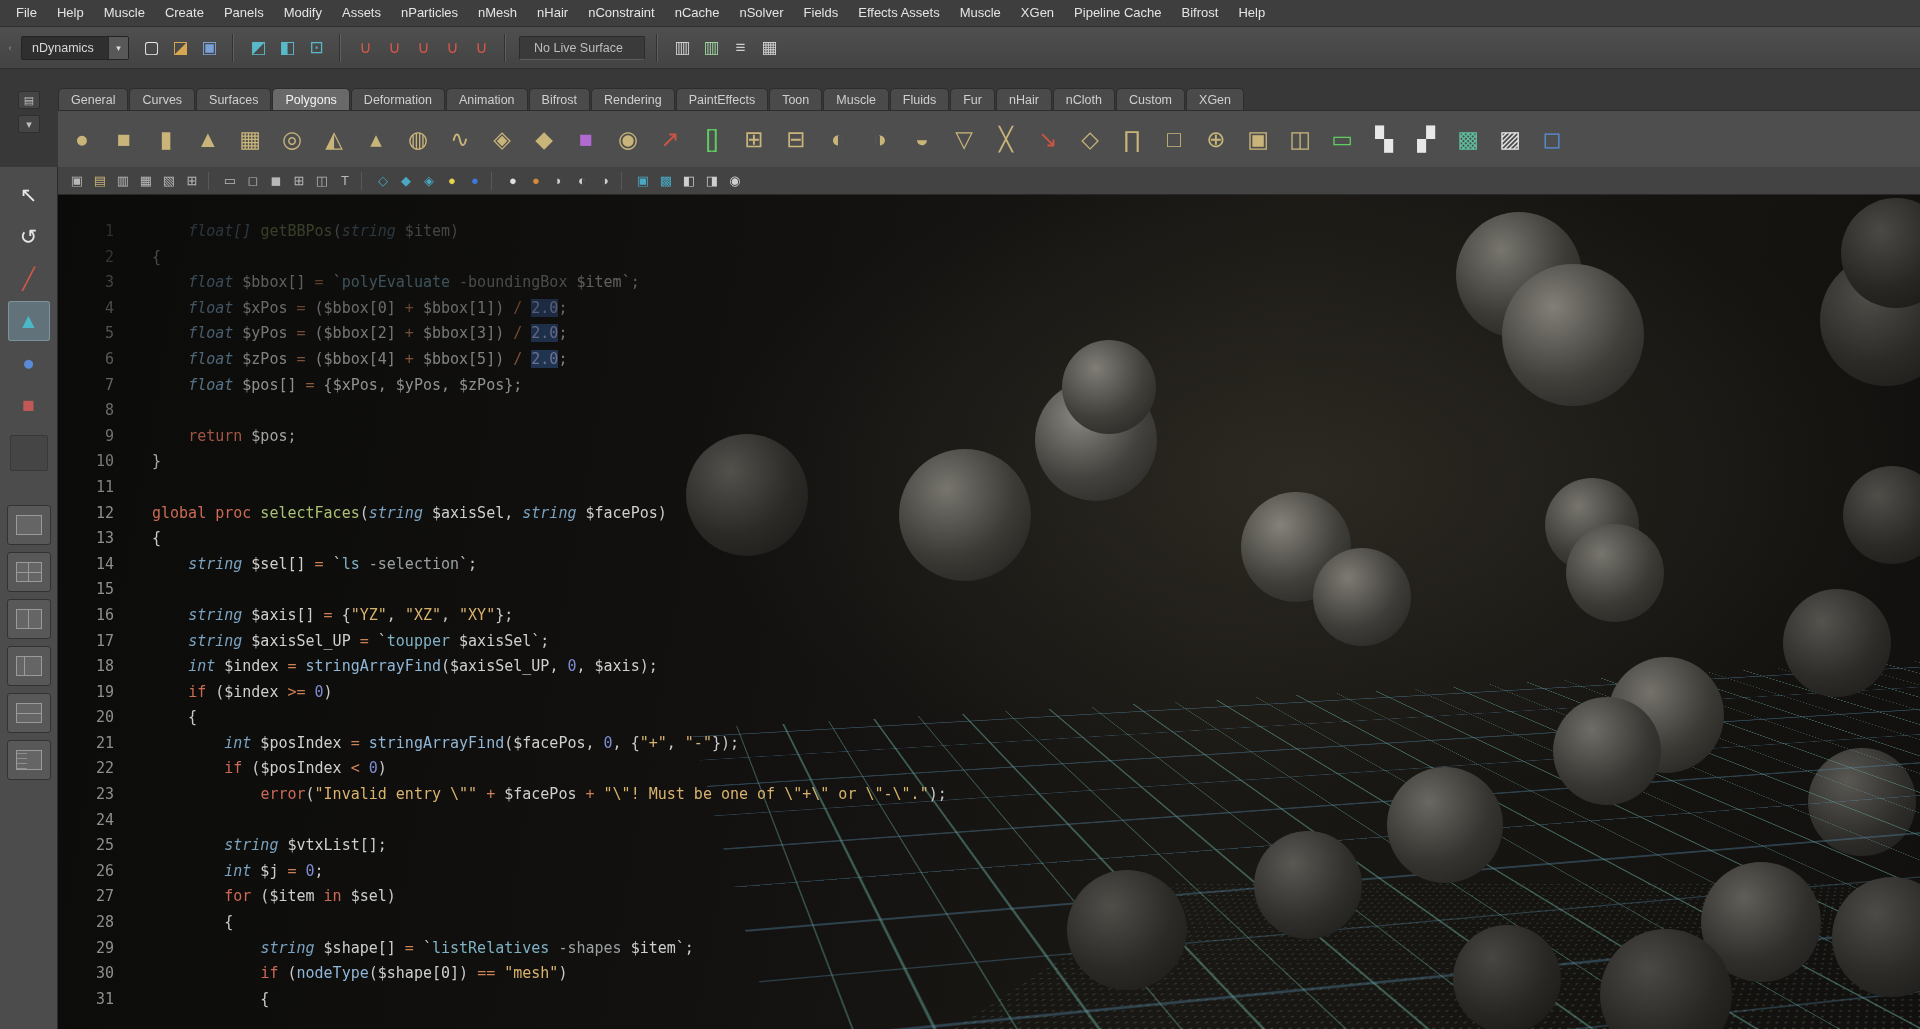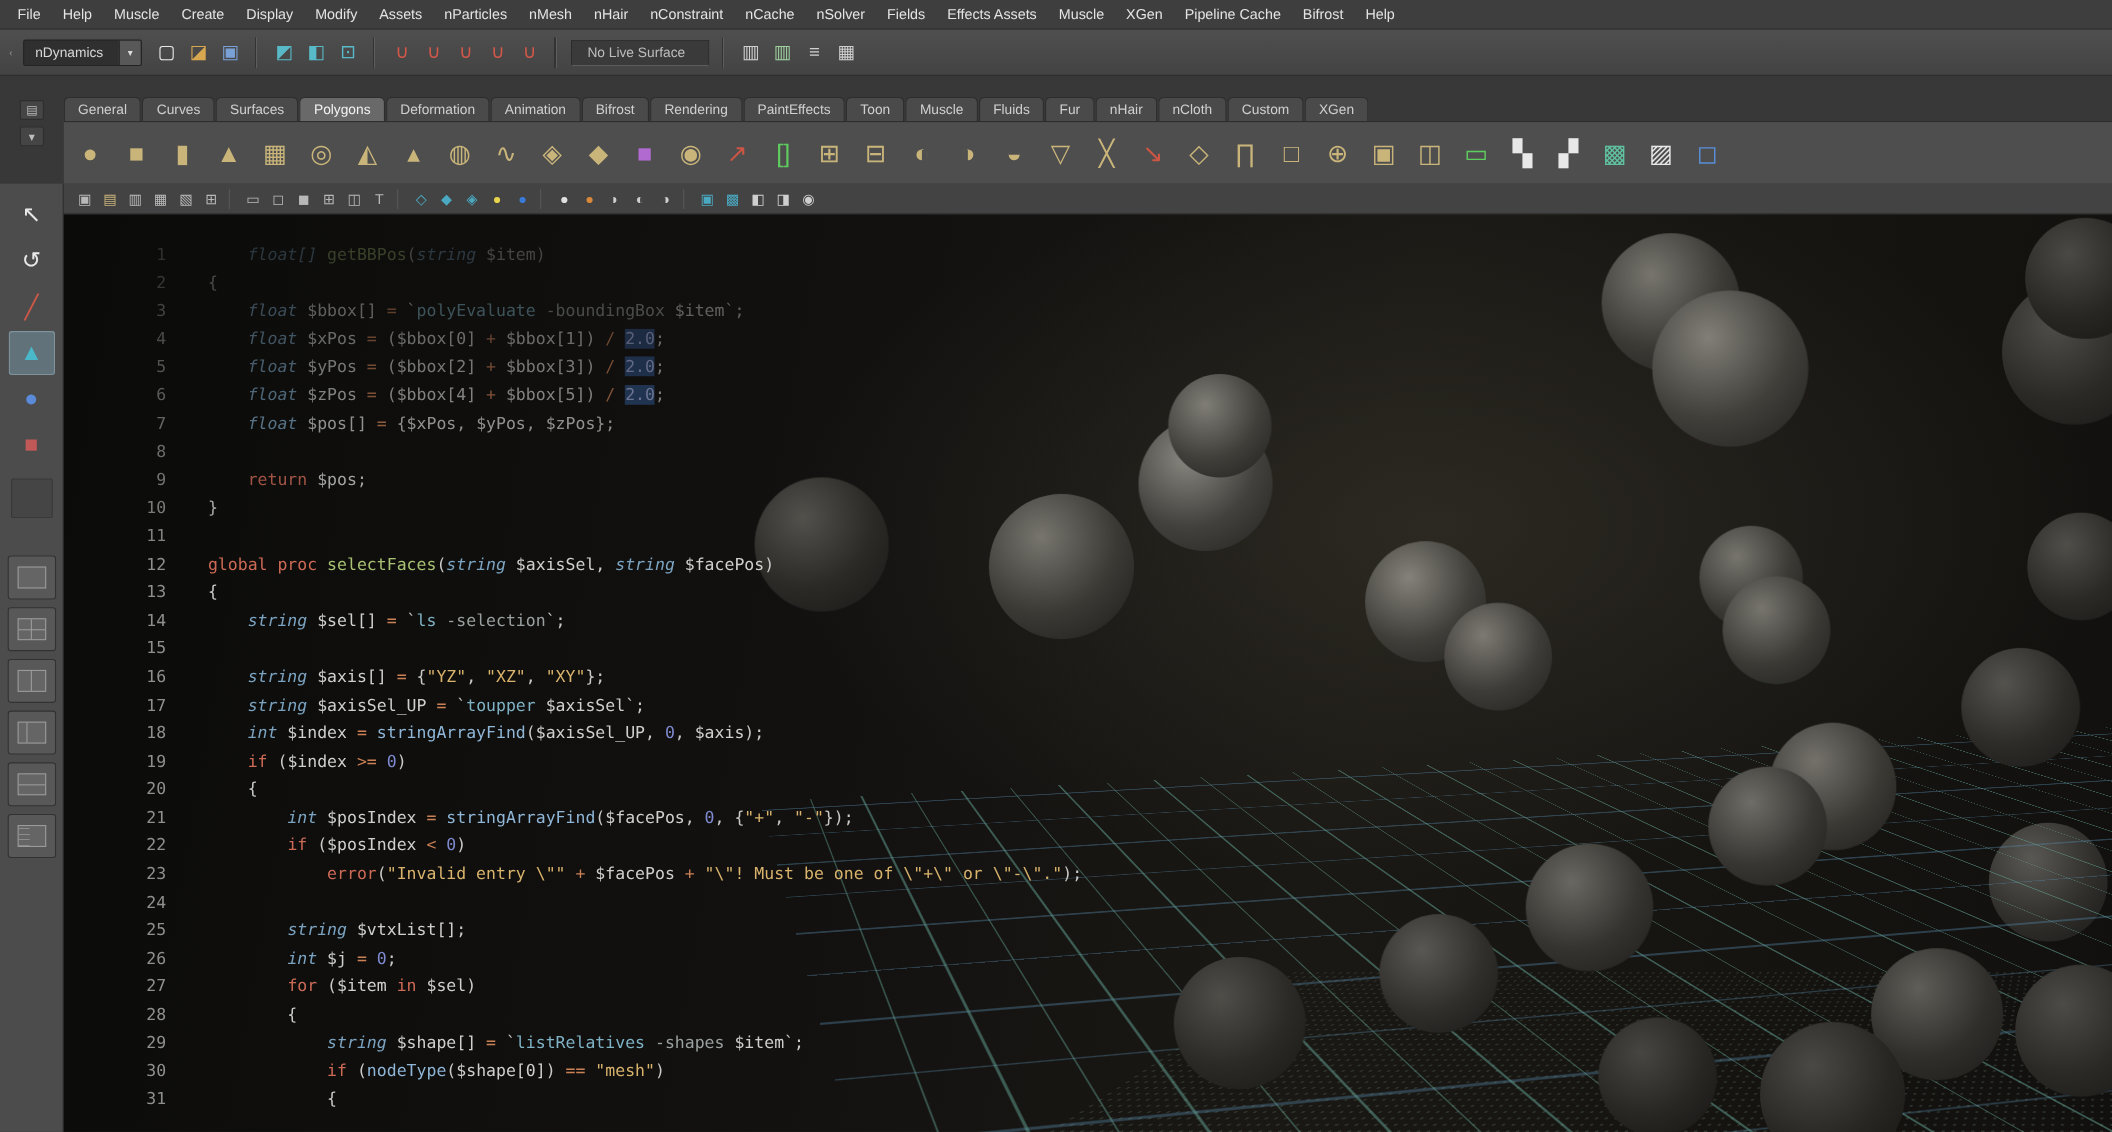--- a/index.html
+++ b/index.html
@@ -90,21 +90,21 @@
       repeating-linear-gradient(0deg, rgba(82,132,164,0) 0 46px, rgba(82,132,164,0.4) 46px 47.5px); }
   .grid-dots { position:absolute; right:0; bottom:0; width:52%; height:34%;
     transform-origin:100% 100%; transform:perspective(700px) rotateX(48deg);
     background-image:radial-gradient(rgba(135,172,145,0.45) 1px, transparent 1.7px);
     background-size:9px 9px; opacity:.45; }
   .sphere { position:absolute; border-radius:50%; }
 
   
   .code-overlay { position:absolute; left:0; top:0; padding-top:24px;
     font-family:"DejaVu Sans Mono",monospace; font-size:15px; line-height:25.6px; white-space:pre; }
-  .cl { height:25.6px;margin-left:37px; }
+  .cl { height:25.6px; }
   .ln { display:inline-block; width:56px; text-align:right; color:#8f8f8f; }
   .ct { padding-left:38px; }
   .code-overlay .kw  { color:#7ba3c0; font-style:italic; }
   .code-overlay .ctl { color:#cc6a55; }
   .code-overlay .fn  { color:#a9c173; }
   .code-overlay .call{ color:#8fb6d6; }
   .code-overlay .str { color:#d9b36c; }
   .code-overlay .num { color:#7f8ad0; }
   .code-overlay .numh{ color:#a8b6ea; background:#2c4c7c; }
   .code-overlay .var { color:#cfcfcf; }
@@ -115,21 +115,21 @@
 </style>
 </head>
 <body>
 
 <div class="menubar">
   <div class="mb-items">
       <div class="menu-item">File</div>
       <div class="menu-item">Help</div>
       <div class="menu-item">Muscle</div>
       <div class="menu-item">Create</div>
-      <div class="menu-item">Display</div>
+      <div class="menu-item">Panels</div>
       <div class="menu-item">Modify</div>
       <div class="menu-item">Assets</div>
       <div class="menu-item">nParticles</div>
       <div class="menu-item">nMesh</div>
       <div class="menu-item">nHair</div>
       <div class="menu-item">nConstraint</div>
       <div class="menu-item">nCache</div>
       <div class="menu-item">nSolver</div>
       <div class="menu-item">Fields</div>
       <div class="menu-item">Effects Assets</div>

